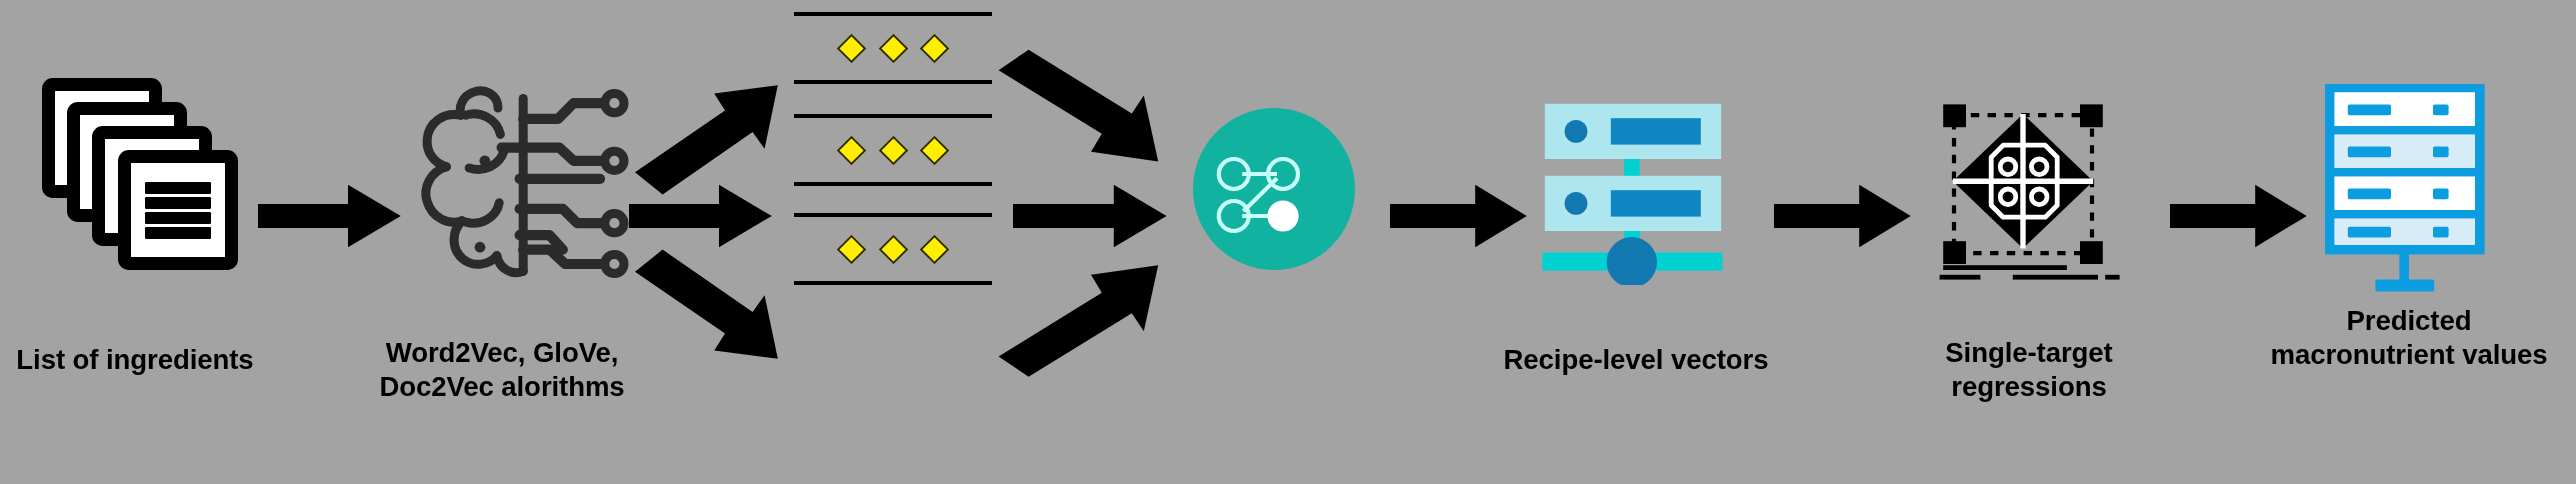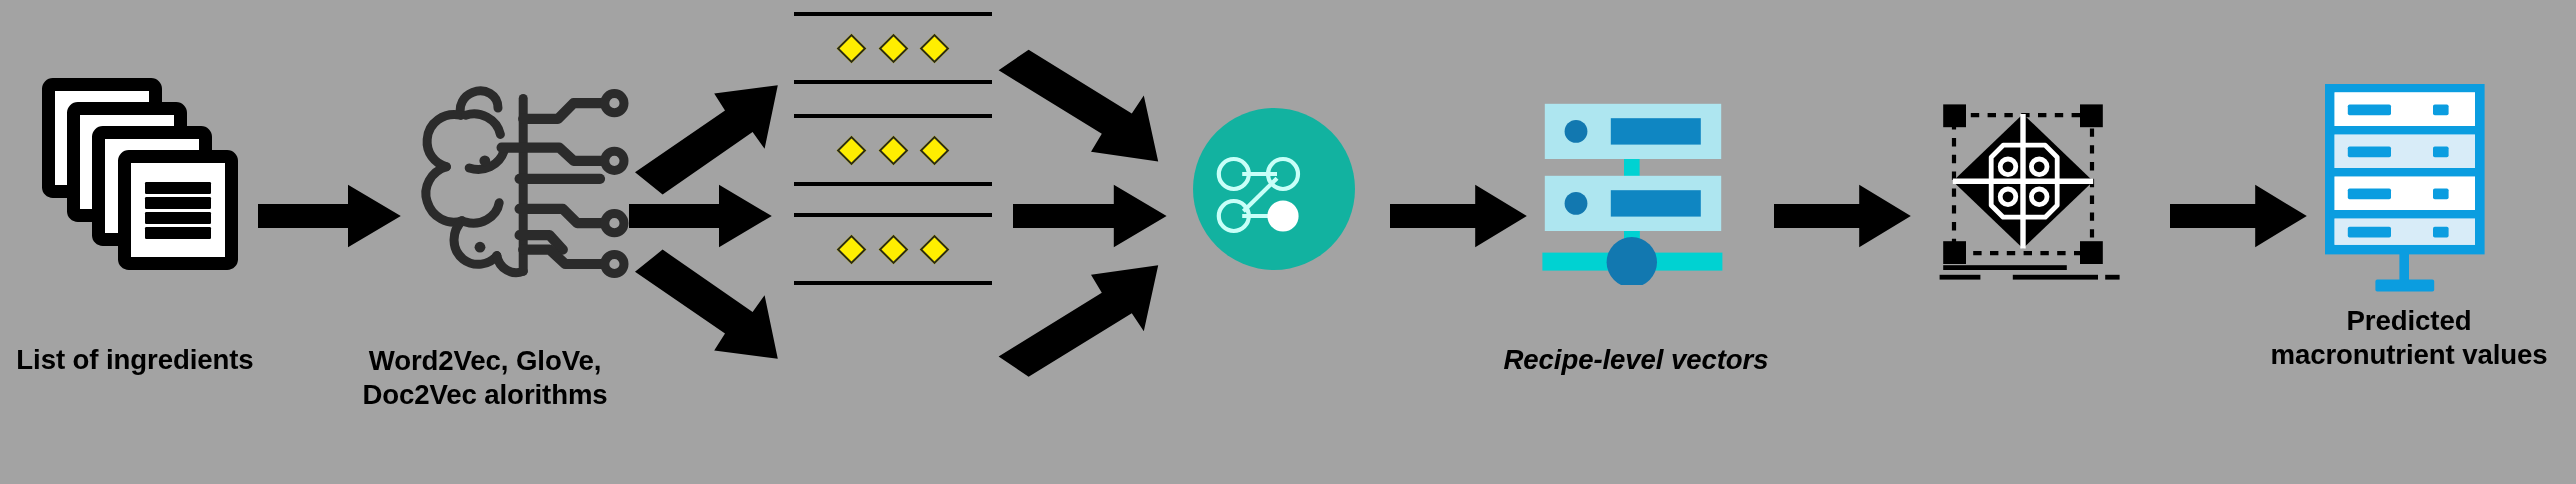--- a/index.html
+++ b/index.html
@@ -160,21 +160,21 @@
       </g>
       <g fill="none" stroke="#2b2b2b" stroke-width="15">
         <circle cx="344" cy="32" r="16"></circle>
         <circle cx="344" cy="128" r="16"></circle>
         <circle cx="344" cy="232" r="16"></circle>
         <circle cx="344" cy="300" r="16"></circle>
       </g>
     </svg>
   </div>
 
-  <div class="caption" style="left:329px; top:336px; width:312px;margin-top:8px;">Word2Vec, GloVe,
+  <div class="caption" style="left:346px; top:336px; width:312px;">Word2Vec, GloVe,
 Doc2Vec alorithms</div>
 
   <svg class="arrow-d" style="left:623px; top:66px;" width="162" height="138" viewBox="0 0 270 230">
     <path d="M20,215 L170,112 L152,84 L258,70 L236,176 L216,148 L66,252 Z" fill="#000000" transform="translate(0,-38)"></path>
   </svg>
 
   <svg class="arrow-h" style="left:629px; top:180px;" width="144" height="72" viewBox="0 0 240 120">
     <path d="M0,40 L150,40 L150,8 L238,60 L150,112 L150,80 L0,80 Z" fill="#000000"></path>
   </svg>
 
@@ -258,21 +258,21 @@
 
       <rect x="8" y="138" width="294" height="92" fill="#aee6f0"></rect>
       <circle cx="60" cy="184" r="19" fill="#1278b0"></circle>
       <rect x="118" y="162" width="150" height="44" fill="#0f86c2"></rect>
 
       <rect x="4" y="266" width="300" height="30" fill="#00d2d2"></rect>
       <circle cx="153" cy="282" r="42" fill="#1278b0"></circle>
     </svg>
   </div>
 
-  <div class="caption" style="left:1468px; top:343px; width:336px;font-style:italic;">Recipe-level vectors</div>
+  <div class="caption" style="left:1468px; top:343px; width:336px;">Recipe-level vectors</div>
 
   <svg class="arrow-h" style="left:1774px; top:180px;" width="138" height="72" viewBox="0 0 230 120">
     <path d="M0,40 L142,40 L142,8 L228,60 L142,112 L142,80 L0,80 Z" fill="#000000"></path>
   </svg>
 
   <div class="reg-wrap" style="left:1936px; top:90px;">
     <svg width="186" height="198" viewBox="0 0 310 330">
 
       <rect x="30" y="42" width="230" height="230" fill="none" stroke="#000000" stroke-width="7" stroke-dasharray="14 14"></rect>
 
@@ -299,20 +299,22 @@
 
       <g fill="#000000">
         <rect x="12" y="292" width="206" height="8"></rect>
         <rect x="6" y="308" width="68" height="8"></rect>
         <rect x="128" y="308" width="142" height="8"></rect>
         <rect x="282" y="308" width="24" height="8"></rect>
       </g>
     </svg>
   </div>
 
+  <div class="caption" style="left:1891px; top:336px; width:276px;">Single-target
+regressions</div>
 
   <svg class="arrow-h" style="left:2170px; top:180px;" width="138" height="72" viewBox="0 0 230 120">
     <path d="M0,40 L142,40 L142,8 L228,60 L142,112 L142,80 L0,80 Z" fill="#000000"></path>
   </svg>
 
   <div class="server-wrap" style="left:2325px; top:84px;">
     <svg width="180" height="210" viewBox="0 0 300 350">
 
       <rect x="8" y="6" width="250" height="270" fill="#d8ecf8" stroke="#0b9de0" stroke-width="16"></rect>
 

